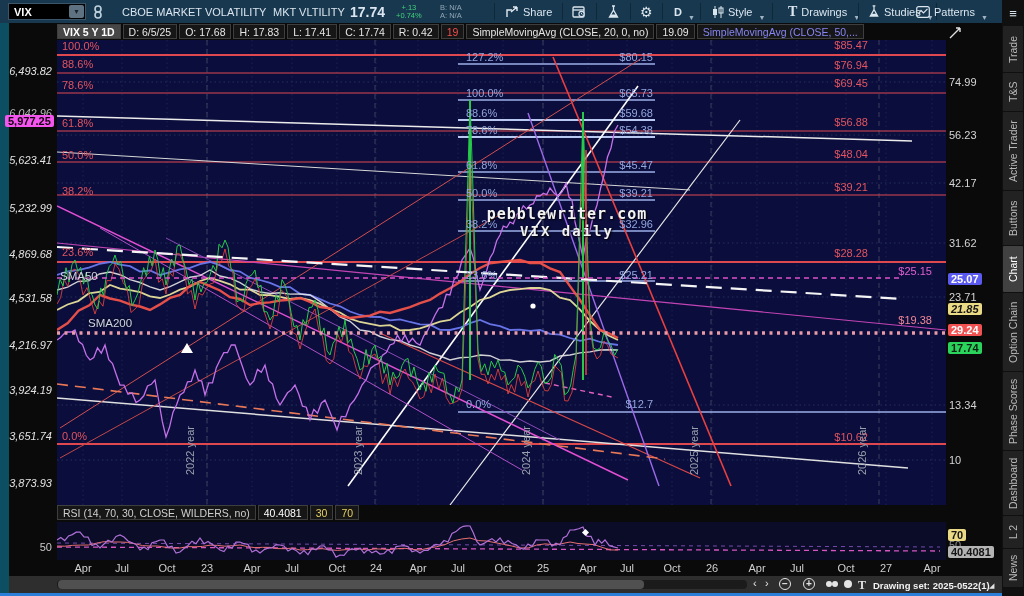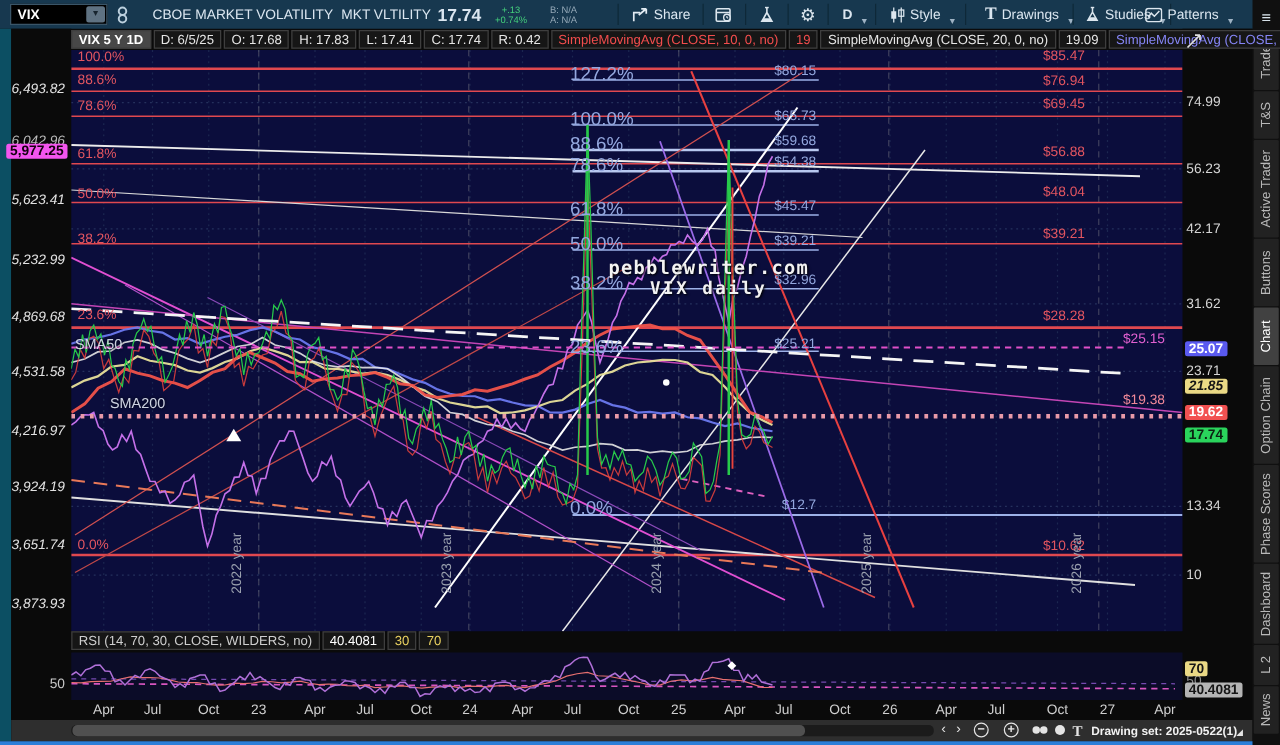--- a/index.html
+++ b/index.html
@@ -43,21 +43,21 @@
   
   .yl { position:absolute; left:6px; width:46px; text-align:right; font-size:11px; color:#e2e2e2;font-style:italic; }
   .yl-hl { position:absolute; left:5px; top:115px; background:#f355ee; color:#14000e; font-size:11px;
     font-weight:bold; padding:0 3px; border-radius:2px; z-index:5; }
   .yr { position:absolute; left:949px; font-size:11px; color:#d5d5d5; }
   .badge { position:absolute; left:948px; font-size:11px; font-weight:bold; padding:0 3px;
     border-radius:2px; z-index:5; }
 
   .fibpct { position:absolute; left:62px; font-size:11px; color:#e25560; z-index:3; }
   .fibprice { position:absolute; left:800px; width:68px; text-align:right; font-size:11px; color:#e25560; z-index:3; }
-  .fibpct2 { position:absolute; left:456px; font-size:15px; color:#93a7de; z-index:3; }
+  .fibpct2 { position:absolute; left:466px; font-size:11px; color:#93a7de; z-index:3; }
   .fibprice2 { position:absolute; left:596px; width:57px; text-align:right; font-size:11px; color:#93a7de; z-index:3; }
   .maglabel { position:absolute; width:62px; text-align:right; font-size:11px; z-index:3; }
 
   .watermark { position:absolute; left:437px; top:205px; width:260px; text-align:center; z-index:4;
     font-family:"DejaVu Sans Mono", monospace; color:#f2f2f2; font-weight:bold;
     text-shadow:1px 1px 2px #000; }
   .watermark .l1 { font-size:15px; letter-spacing:1px; }
   .watermark .l2 { font-size:14px; letter-spacing:2px; }
 
   .sma-tag { position:absolute; font-size:11.5px; color:#dde2ee; opacity:.92; z-index:3; text-shadow:0 0 3px #000; }
@@ -322,21 +322,20 @@
   <div class="lbl-layer">
 
     <div class="hdr-row" style="left:57px; top:24px;">
       <span class="hbox titlebox">VIX 5 Y 1D</span>
       <span class="hbox">D: 6/5/25</span>
       <span class="hbox">O: 17.68</span>
       <span class="hbox">H: 17.83</span>
       <span class="hbox">L: 17.41</span>
       <span class="hbox">C: 17.74</span>
       <span class="hbox">R: 0.42</span>
-      <span class="hbox red-t">SimpleMovingAvg (CLOSE, 10, 0, no)</span>
       <span class="hbox red-t">19</span>
       <span class="hbox">SimpleMovingAvg (CLOSE, 20, 0, no)</span>
       <span class="hbox">19.09</span>
       <span class="hbox blue-t">SimpleMovingAvg (CLOSE, 50,...</span>
     </div>
     <span style="position:absolute; left:948px; top:26px;">
       <svg width="14" height="14" viewBox="0 0 14 14">
           <path d="M2 12 L12 2 M12 2 L8 2 M12 2 L12 6" stroke="#e0e0e0" stroke-width="1.4" fill="none"></path>
         </svg>
     </span>
@@ -355,21 +354,21 @@
 
     <span class="yr" style="top:76px;">74.99</span>
     <span class="yr" style="top:129px;">56.23</span>
     <span class="yr" style="top:177px;">42.17</span>
     <span class="yr" style="top:237px;">31.62</span>
     <span class="yr" style="top:291px;">23.71</span>
     <span class="yr" style="top:399px;">13.34</span>
     <span class="yr" style="top:454px;">10</span>
     <span class="badge" style="top:273px; background:#5a5af0; color:#fff;">25.07</span>
     <span class="badge" style="top:303px; background:#ead985; color:#151515;font-style:italic;">21.85</span>
-    <span class="badge" style="top:324px; background:#f25151; color:#fff;">19.62</span>
+    <span class="badge" style="top:324px; background:#f25151; color:#fff;">29.24</span>
     <span class="badge" style="top:342px; background:#2ad45c; color:#0c2212;">17.74</span>
 
     <span class="fibpct" style="top:40px;">100.0%</span>
     <span class="fibpct" style="top:58px;">88.6%</span>
     <span class="fibpct" style="top:79px;">78.6%</span>
     <span class="fibpct" style="top:117px;">61.8%</span>
     <span class="fibpct" style="top:149px;">50.0%</span>
     <span class="fibpct" style="top:185px;">38.2%</span>
     <span class="fibpct" style="top:246px;">23.6%</span>
     <span class="fibpct" style="top:430px;">0.0%</span>

